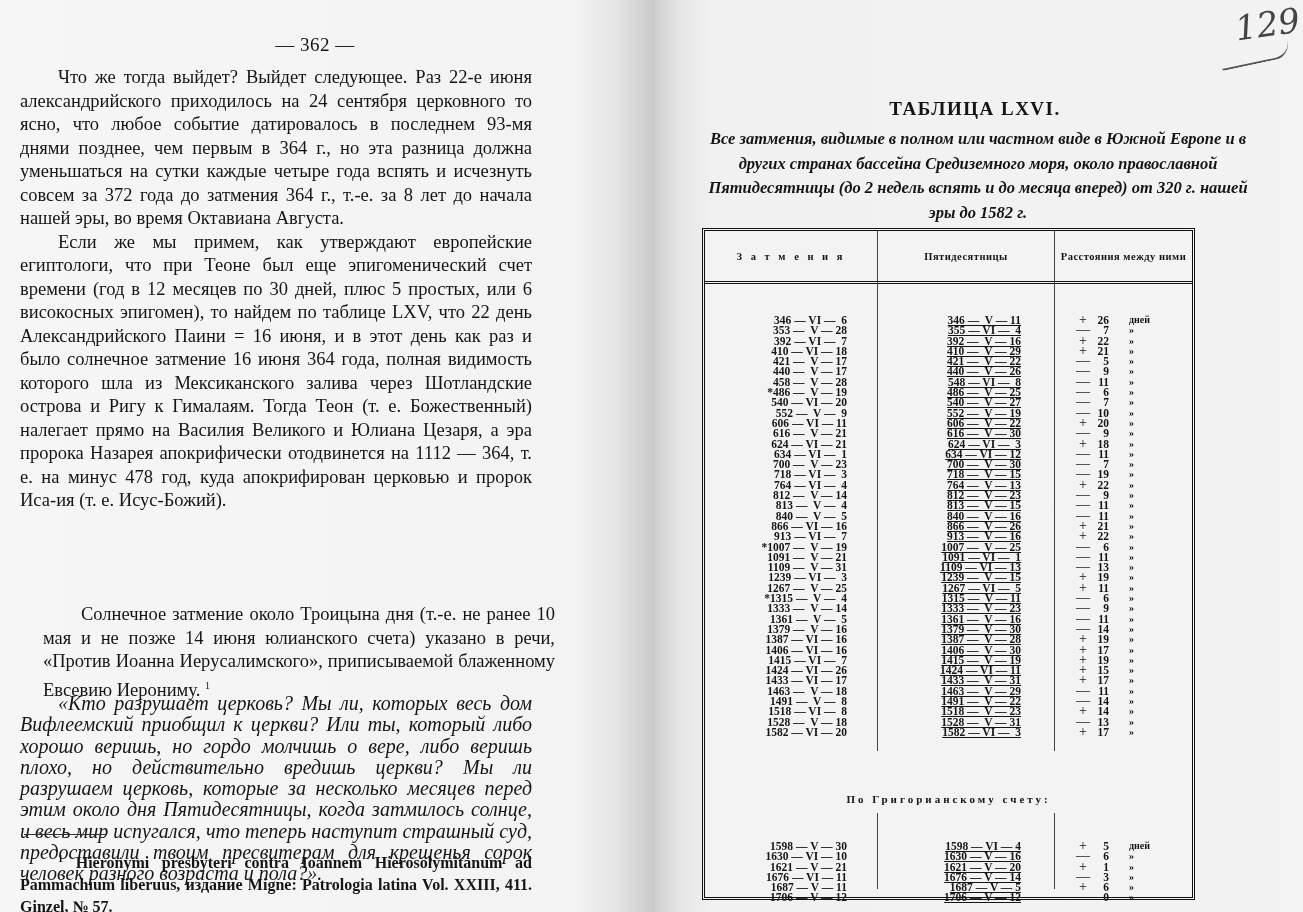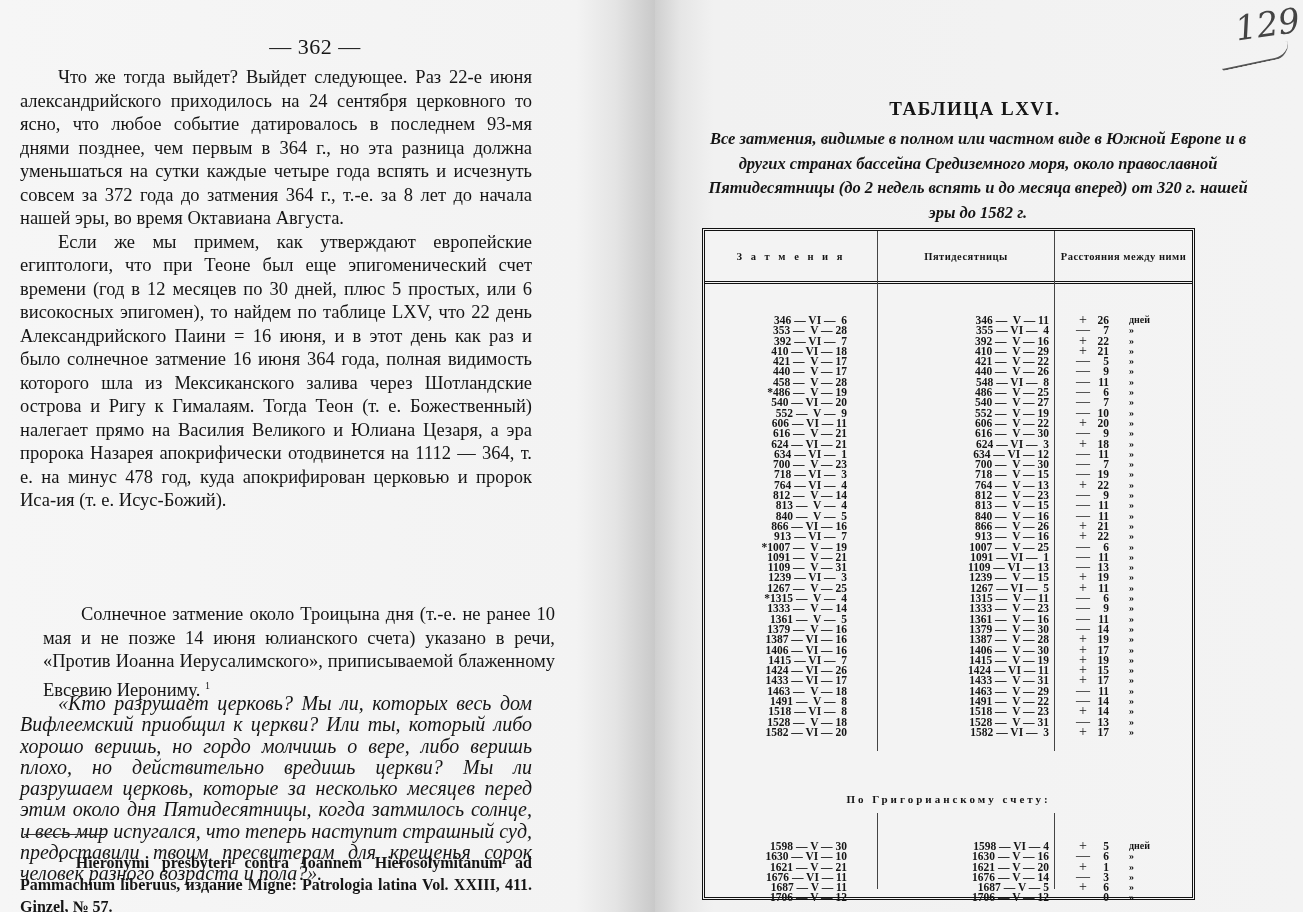--- a/index.html
+++ b/index.html
@@ -12,21 +12,21 @@
   .page { position:absolute; top:0; height:912px; overflow:hidden; }
   .page-left {
     left:0; width:655px;
     background:linear-gradient(to right,#f6f6f6 0%,#f3f3f3 88%,#e4e4e4 94%,#c9c9c9 100%);
   }
   .page-right {
     left:655px; width:648px;
     background:linear-gradient(to right,#cfcfcf 0%,#e6e6e6 4%,#f1f1f1 9%,#f3f3f3 100%);
   }
   .page-number {
-    position:absolute; top:34px; font-size:22px; letter-spacing:0.5px; text-align:center;
+    position:absolute; top:34px; font-size:19px; letter-spacing:0.5px; text-align:center;
   }
   .page-left .page-number { left:0; width:630px; }
   .page-right .page-number { left:80px; width:500px; }
   .handwritten {
     position:absolute; left:580px; top:4px; font-family:"DejaVu Serif", serif;
     font-style:italic; font-size:34px; color:#444; transform:rotate(-8deg);
   }
   .handwritten-swoosh {
     position:absolute; left:565px; top:48px; width:70px; height:14px;
     border-bottom:2px solid #555; border-radius:0 0 60px 10px; transform:rotate(-12deg);
@@ -69,21 +69,21 @@
   }
   .head .th { display:flex; align-items:center; justify-content:center; text-align:center;
     font-size:10.5px; font-weight:bold; letter-spacing:0.5px; line-height:13px; }
   .th-1 { width:172px; border-right:1px solid #444; letter-spacing:3px !important; }
   .th-2 { width:176px; border-right:1px solid #444; }
   .th-3 { flex:1; }
   .col-divider { position:absolute; top:50px; border-left:1px solid #444; }
   .rows { position:absolute; top:84px; font-family:"Liberation Serif", serif; font-weight:bold; font-size:11.5px; line-height:10.3px; }
   .rows .row { height:10.3px; white-space:pre; }
   .rows-a { left:30px; width:112px; text-align:right; }
-  .rows-b { left:224px; width:120px; text-align:right; }
+  .rows-b { left:196px; width:120px; text-align:right;text-decoration:underline; }
   .rows-c { left:370px; width:90px; }
   .dist { display:flex; }
   .dist .sign { width:16px; text-align:center; font-weight:normal; font-size:14px; }
   .dist .num { width:18px; text-align:right; }
   .dist .unit { padding-left:20px; font-size:10px; }
   .greg-title {
     position:absolute; left:0; right:0; top:562px; text-align:center;
     font-size:11px; font-weight:bold; letter-spacing:3px;
   }
   .greg-sep { position:absolute; top:582px; }

